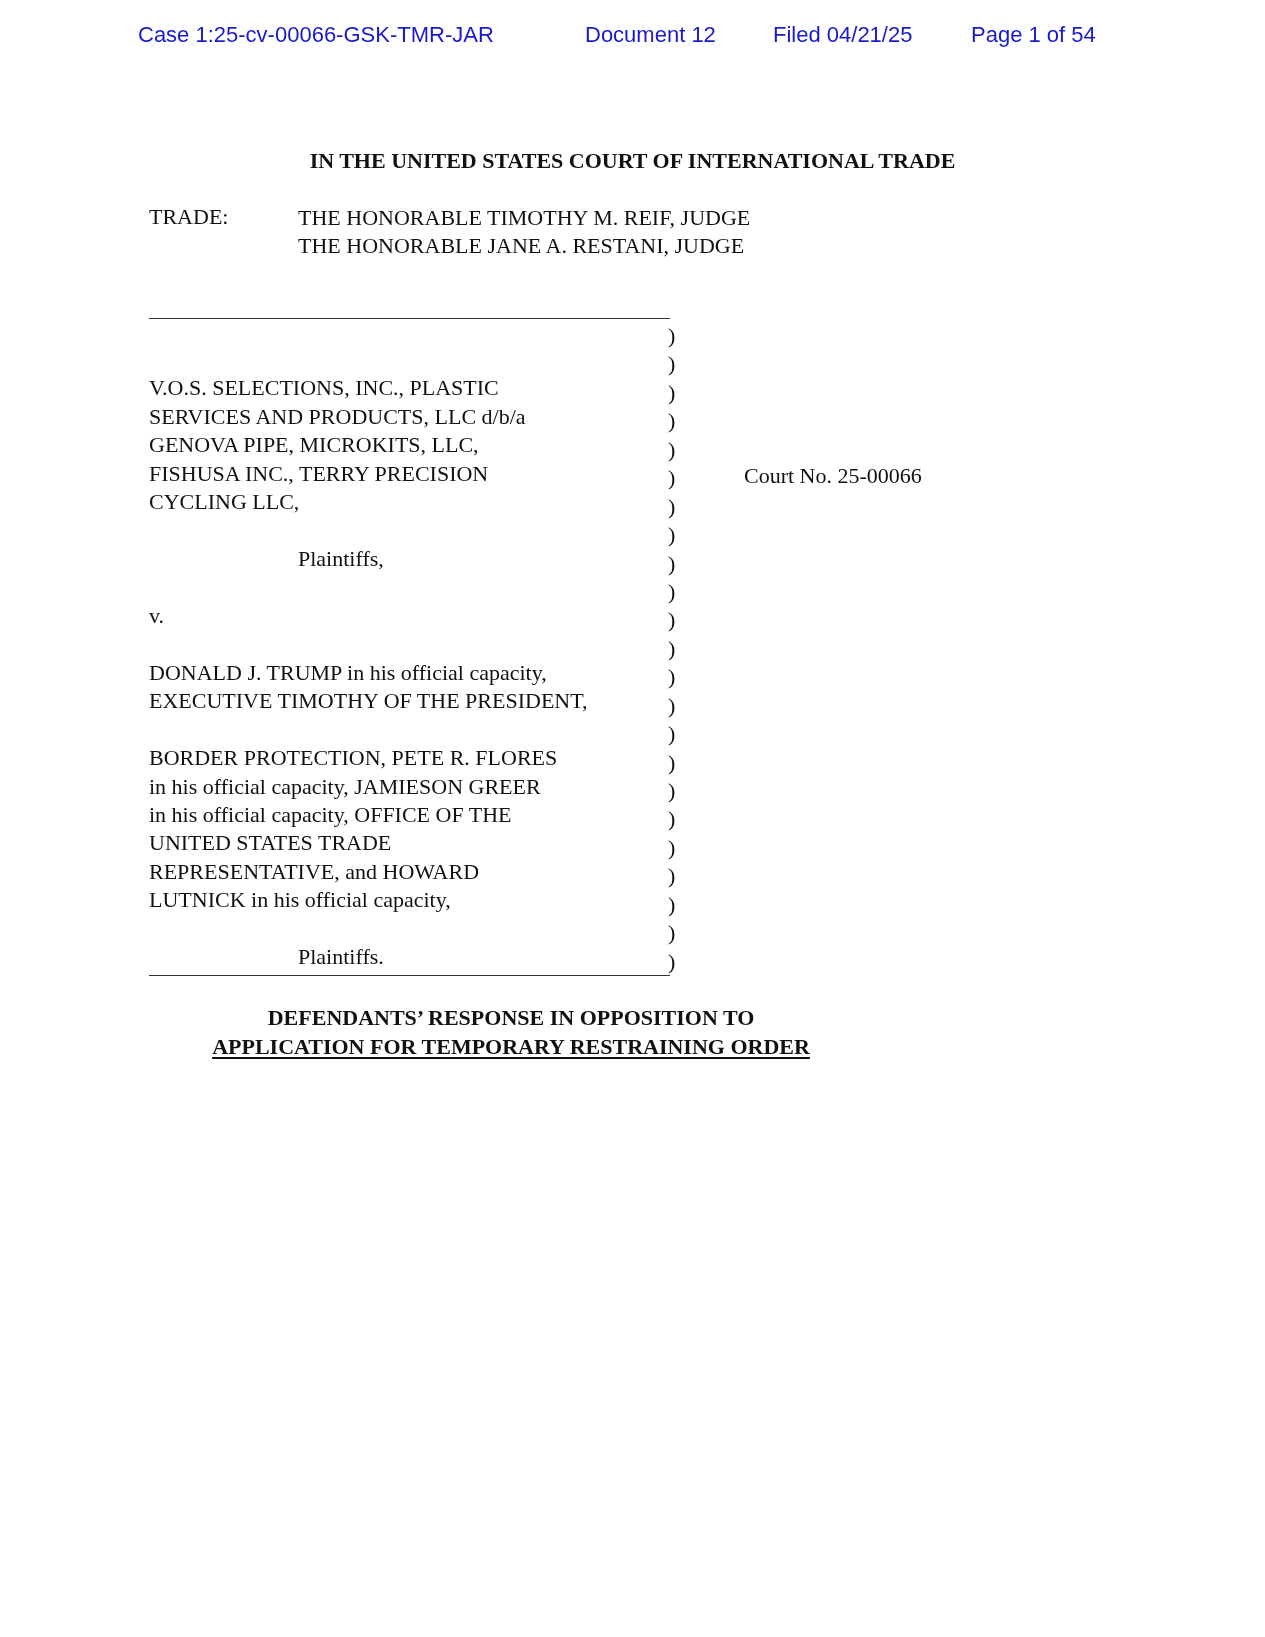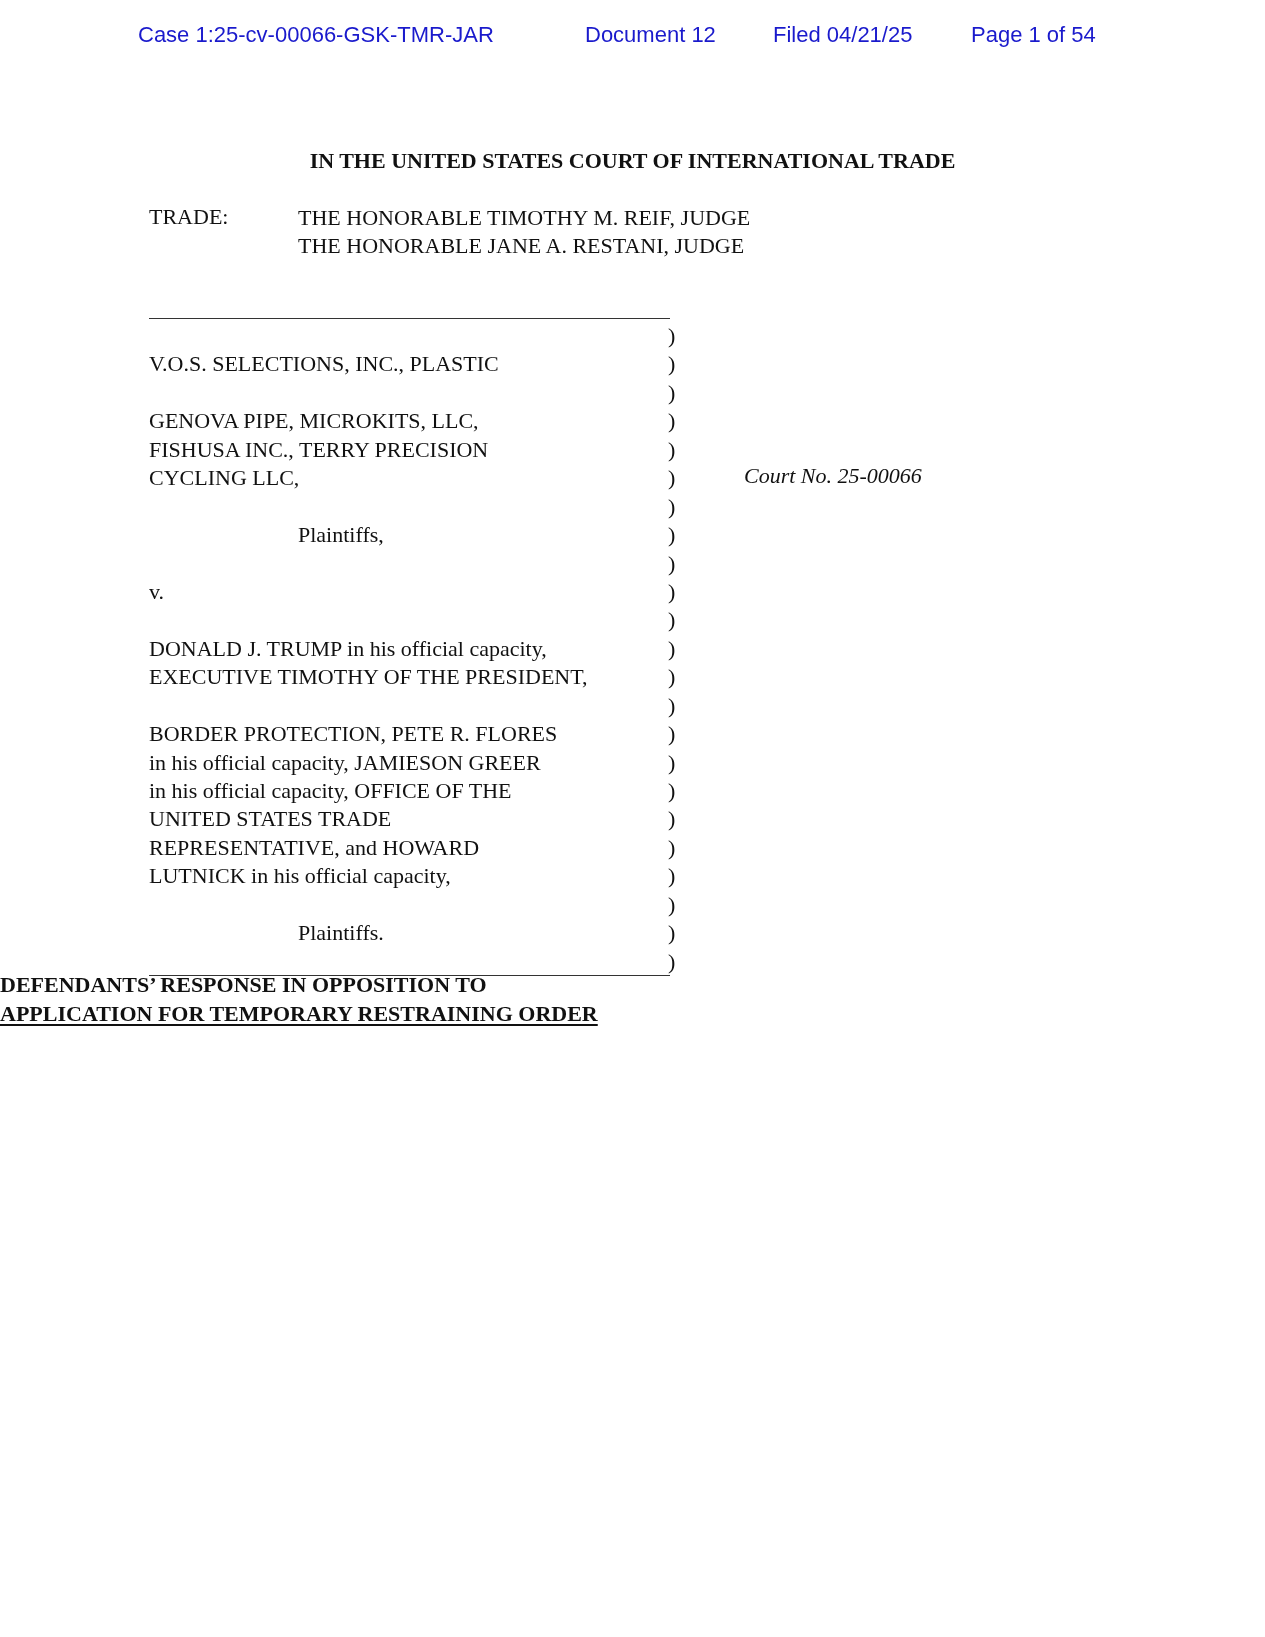--- a/index.html
+++ b/index.html
@@ -13,26 +13,26 @@
   .court-title {
     position: absolute; top: 148px; left: 0; width: 1265px; text-align: center;
     font-weight: bold; font-size: 22px;
   }
   .before-label { position: absolute; top: 204px; left: 149px; font-size: 22px; }
   .judges { position: absolute; top: 204px; left: 298px; font-size: 22px; line-height: 28.3px; }
   .rule-top { position: absolute; top: 318px; left: 149px; width: 521px; height: 0; border-top: 1.5px solid #333; }
   .rule-bottom { position: absolute; top: 975px; left: 149px; width: 521px; height: 0; border-top: 1.5px solid #333; }
   .caption { position: absolute; top: 322px; left: 149px; width: 560px; font-size: 22px; }
   .cap-row { height: 28.45px; line-height: 28.45px; position: relative; white-space: nowrap; }
-  .cap-row .txt { position: absolute; left: 0; }
+  .cap-row .txt { position: absolute; left: 0; margin-top: 24px; }
   .cap-row .txt.indent { left: 149px; }
   .cap-row .paren { position: absolute; left: 519px; }
-  .court-no { position: absolute; top: 463px; left: 744px; font-size: 22px; font-style: italic; }
+  .court-no { position: absolute; top: 463px; left: 744px; font-size: 22px; }
   .doc-title {
-    position: absolute; top: 970px; left: 0; width: 1022px; text-align: left;
+    position: absolute; top: 1003px; left: 0; width: 1022px; text-align: center;
     font-weight: bold; font-size: 22px; line-height: 29px;
   }
   .doc-title .l2 { text-decoration: underline; text-underline-offset: 3px; }
 </style>
 </head>
 <body>
 
 <div class="hdr">
   <span style="left:138px">Case 1:25-cv-00066-GSK-TMR-JAR</span>
   <span style="left:585px">Document 12</span>
@@ -53,20 +53,21 @@
 <div class="caption serif" id="caption">
     <div class="cap-row">
       <span class="txt"></span>
       <span class="paren">)</span>
     </div>
     <div class="cap-row">
       <span class="txt">V.O.S. SELECTIONS, INC., PLASTIC</span>
       <span class="paren">)</span>
     </div>
     <div class="cap-row">
+      <span class="txt">SERVICES AND PRODUCTS, LLC d/b/a</span>
       <span class="paren">)</span>
     </div>
     <div class="cap-row">
       <span class="txt">GENOVA PIPE, MICROKITS, LLC,</span>
       <span class="paren">)</span>
     </div>
     <div class="cap-row">
       <span class="txt">FISHUSA INC., TERRY PRECISION</span>
       <span class="paren">)</span>
     </div>

